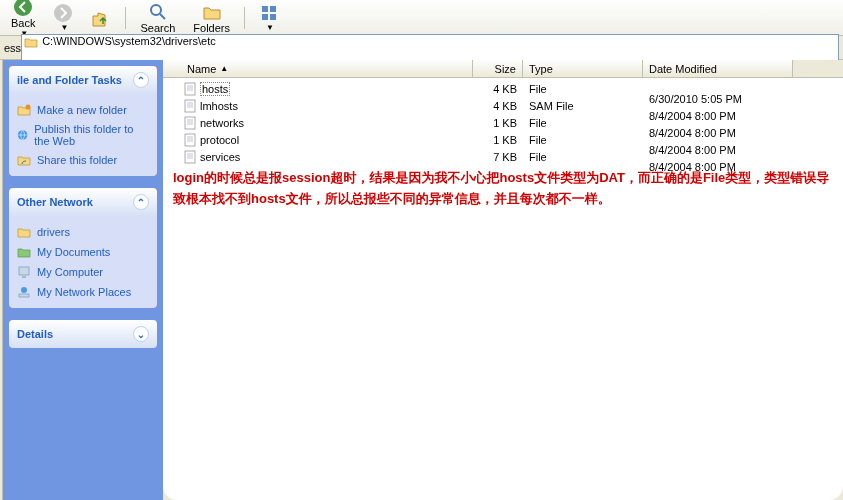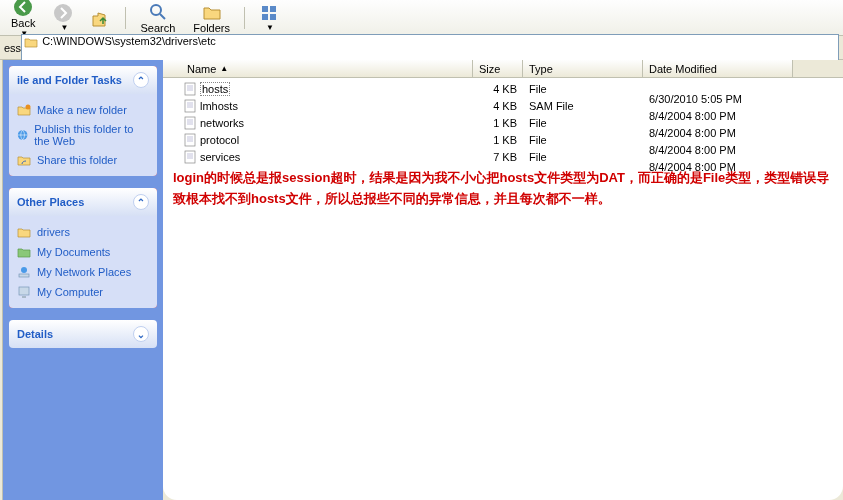--- a/index.html
+++ b/index.html
@@ -13,21 +13,21 @@
 .main { display: flex; height: calc(500px - 60px); }
 .sidebar { width: 160px; background: #7196e1; padding: 6px; overflow: hidden; }
 .panel { background: #ef4444; border-radius: 4px; margin-bottom: 12px; overflow: hidden; }
 .panel-hdr { background: linear-gradient(#fff, #d6e0f5); padding: 6px 8px; display: flex; justify-content: space-between; align-items: center; cursor: pointer; color: #215dc6; font-weight: bold; }
 .panel-body { background: #d6dff7; padding: 6px 8px; }
 .panel-item { display: flex; align-items: center; gap: 6px; padding: 3px 0; color: #215dc6; cursor: pointer; }
 .content { flex: 1; background: #fff; position: relative; border-radius: 14px; }
 .cols { display: flex; background: #ece9d8; border-bottom: 1px solid #c0c0b0; height: 18px; }
 .col { border-right: 1px solid #c0c0b0; padding: 2px 6px; background: linear-gradient(#fefefe,#ece9d8); cursor: pointer; display: flex; align-items: center; }
 .col.name { width: 310px; }
-.col.size { width: 50px; }
+.col.size { width: 50px; justify-content: flex-end; }
 .col.type { width: 120px; }
 .col.date { width: 150px; }
 .files { padding: 2px 0; }
 .row { display: flex; height: 17px; align-items: center; }
 .row .c-name { width: 310px; padding-left: 20px; display: flex; align-items: center; gap: 3px; text-align: right; }
 .row .c-size { width: 50px; text-align: right; padding-right: 6px; }
 .row .c-type { width: 120px; padding-left: 6px; }
 .row .c-date { width: 150px; padding-left: 6px; margin-top: 20px; }
 .file-ico { width: 14px; height: 14px; display: inline-flex; align-items: center; justify-content: center; }
 .sel-box { border: 1px dotted #888; padding: 0 1px; }
@@ -146,57 +146,57 @@
                 <path d="M5 11c0-2 2-3 4-3" stroke="#3a6aba" fill="none"></path>
               </svg>
             </span>
           <span>Share this folder</span>
         </div>
       </div>
     </div>
 
     <div class="panel">
       <div class="panel-hdr">
-        <span>Other Places</span>
+        <span>Other Network</span>
         <span class="chevron">⌃</span>
       </div>
       <div class="panel-body">
         <div class="panel-item">
           <span class="icon" style="width:14px;height:14px">
               <svg viewBox="0 0 14 14">
                 <path d="M1 4h4l1 1h7v7H1z" fill="#f9d77e" stroke="#b89035" stroke-width="0.7"></path>
               </svg>
             </span>
           <span>drivers</span>
         </div>
         <div class="panel-item">
           <span class="icon" style="width:14px;height:14px">
               <svg viewBox="0 0 14 14">
                 <path d="M1 4h4l1 1h7v7H1z" fill="#8ac878" stroke="#5a9a48" stroke-width="0.7"></path>
               </svg>
             </span>
           <span>My Documents</span>
+        </div>
+        <div class="panel-item">
+          <span class="icon" style="width:14px;height:14px">
+              <svg viewBox="0 0 14 14">
+                <rect x="2" y="2" width="10" height="8" fill="#c8d8e8" stroke="#7898b8" stroke-width="0.7"></rect>
+                <rect x="5" y="11" width="4" height="2" fill="#a8b8c8"></rect>
+              </svg>
+            </span>
+          <span>My Computer</span>
         </div>
         <div class="panel-item">
           <span class="icon" style="width:14px;height:14px">
               <svg viewBox="0 0 14 14">
                 <circle cx="7" cy="5" r="3" fill="#4a9ae8"></circle>
                 <rect x="2" y="9" width="10" height="3" fill="#c8d8e8" stroke="#7898b8" stroke-width="0.7"></rect>
               </svg>
             </span>
           <span>My Network Places</span>
-        </div>
-        <div class="panel-item">
-          <span class="icon" style="width:14px;height:14px">
-              <svg viewBox="0 0 14 14">
-                <rect x="2" y="2" width="10" height="8" fill="#c8d8e8" stroke="#7898b8" stroke-width="0.7"></rect>
-                <rect x="5" y="11" width="4" height="2" fill="#a8b8c8"></rect>
-              </svg>
-            </span>
-          <span>My Computer</span>
         </div>
       </div>
     </div>
 
     <div class="panel">
       <div class="panel-hdr">
         <span>Details</span>
         <span class="chevron">⌄</span>
       </div>
     </div>

